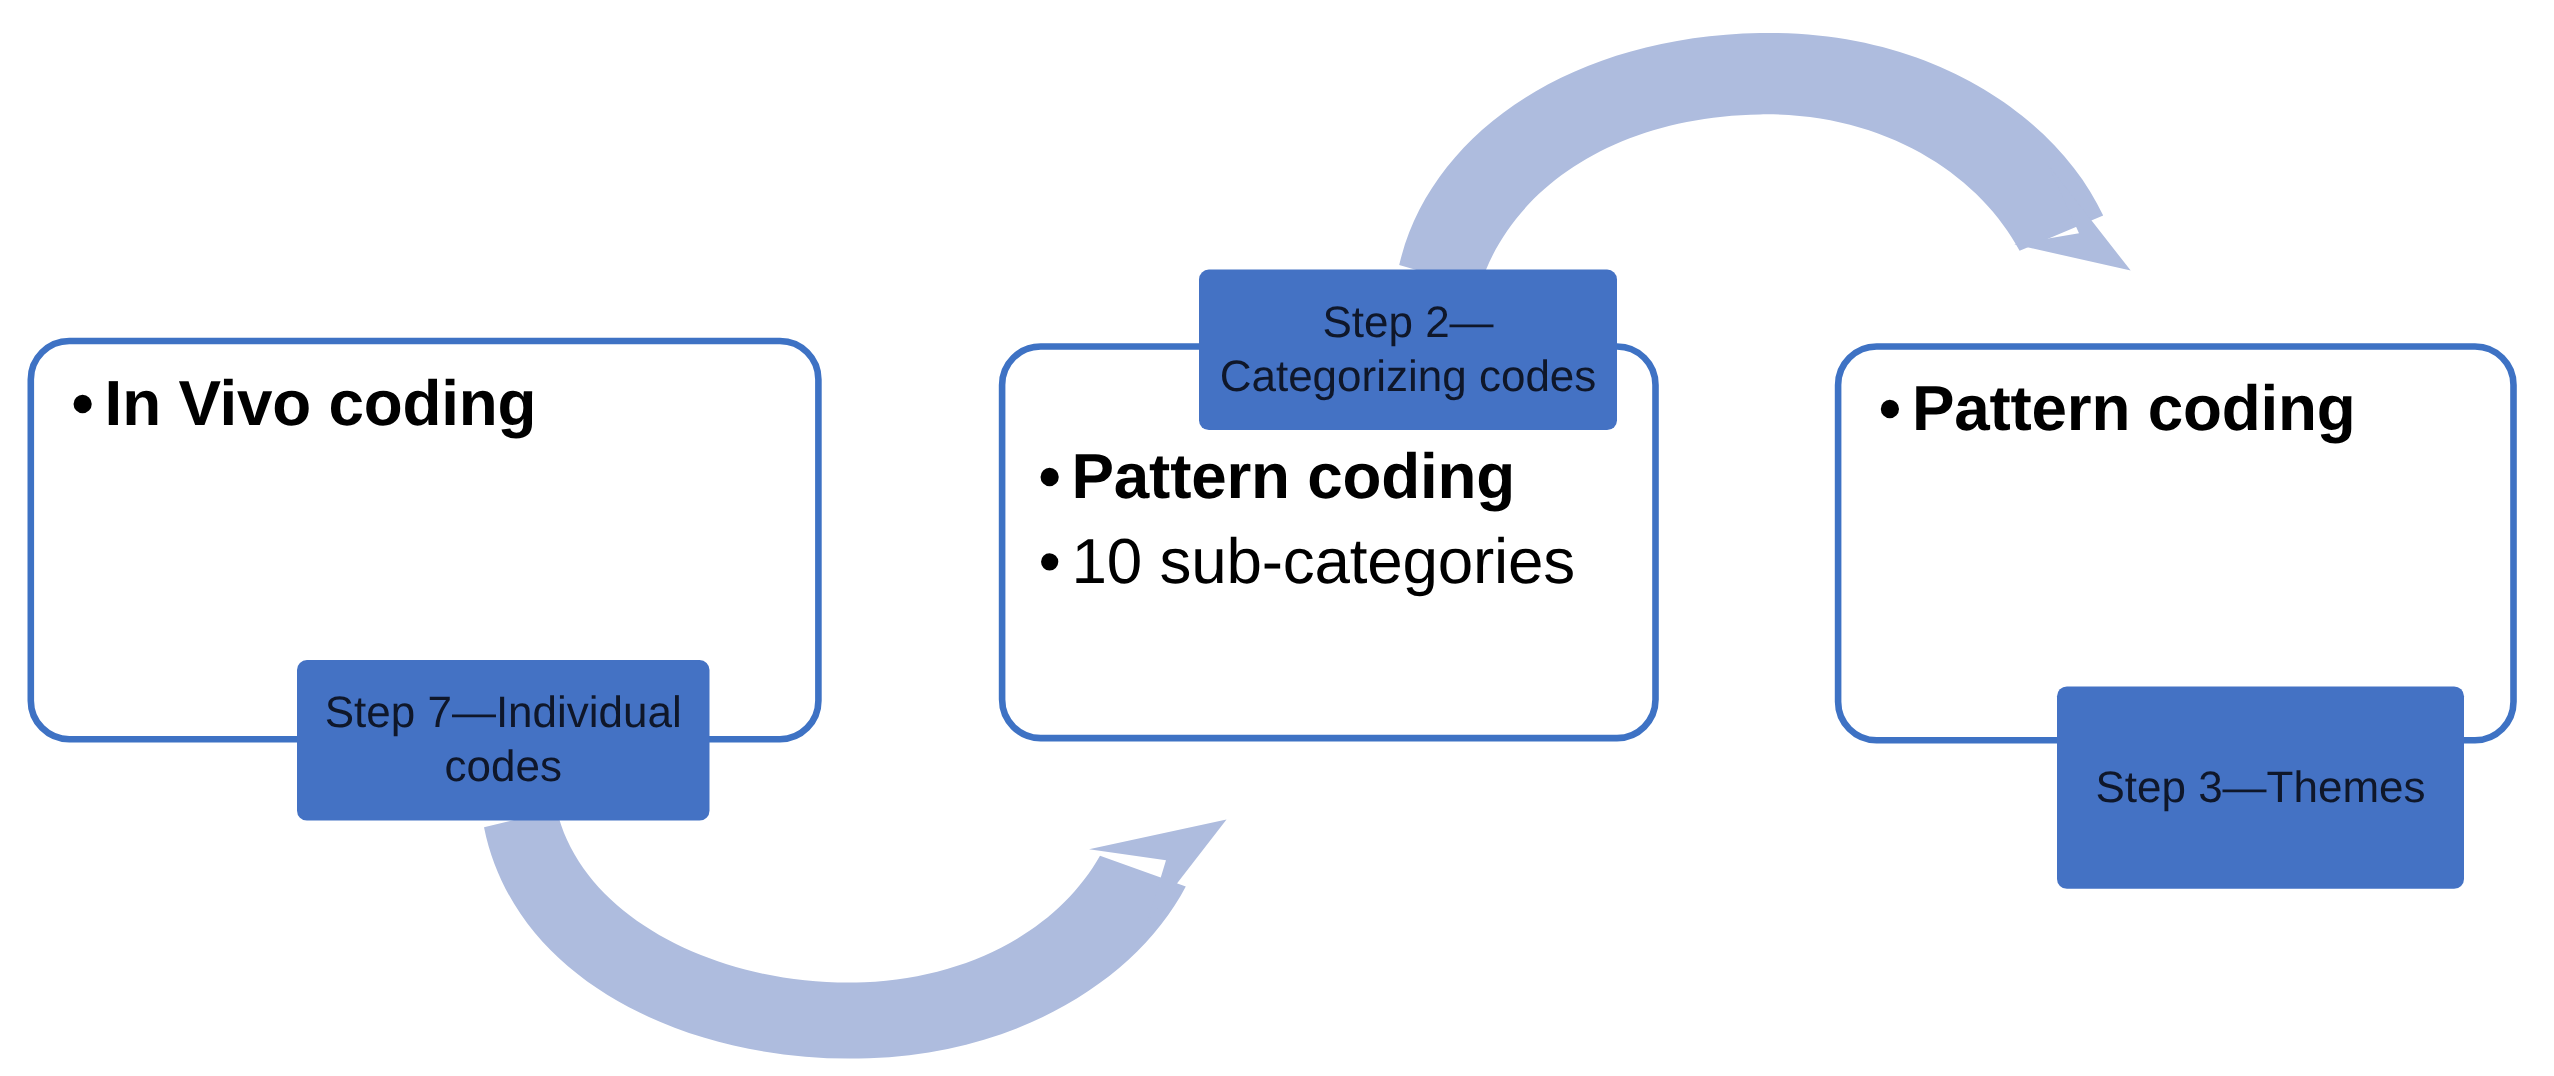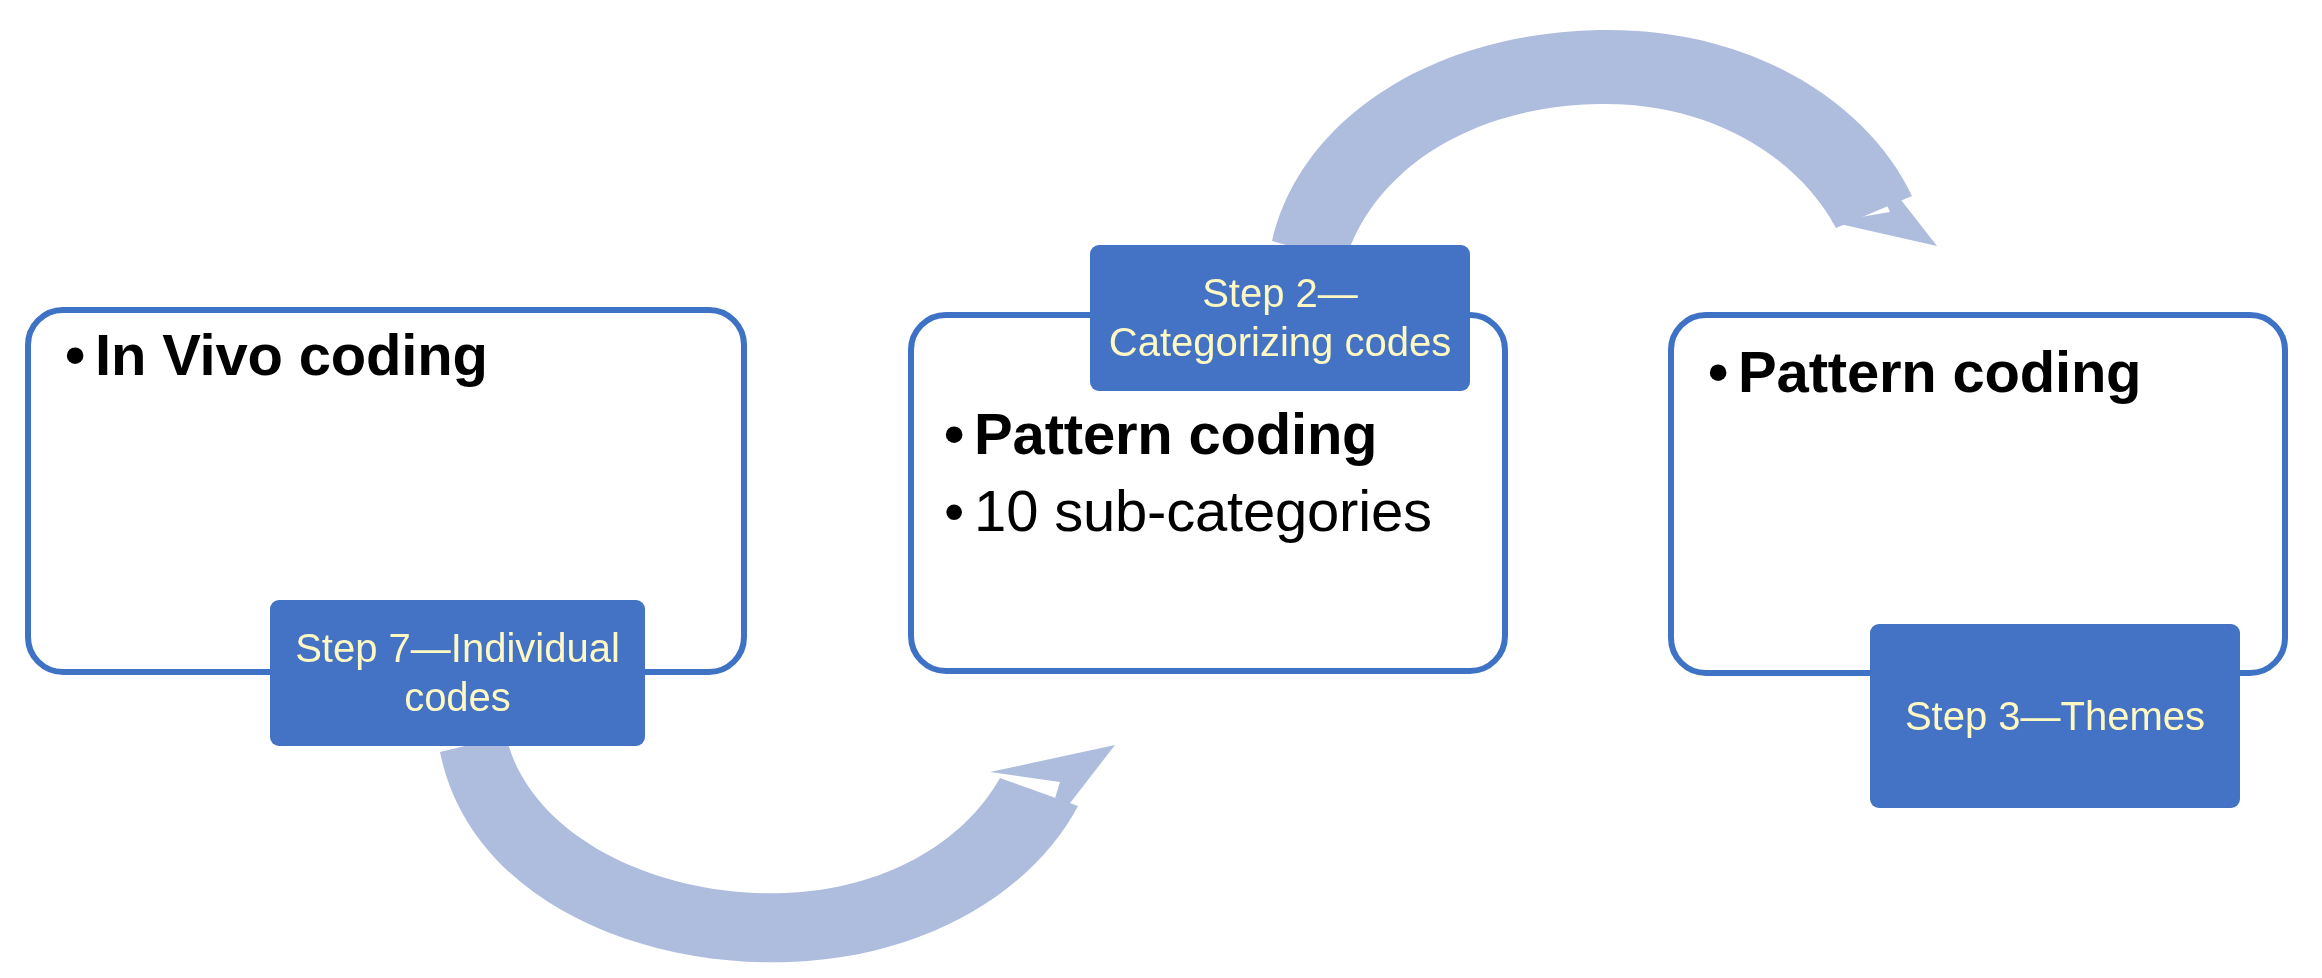--- a/index.html
+++ b/index.html
@@ -56,39 +56,39 @@
   }
   .bullet.b2 {
     font-size: 58px;
     font-weight: normal;
   }
   .step-badge {
     position: absolute;
     box-sizing: border-box;
     background: #4472C4;
     border-radius: 9px;
-    color: #fef9c3;
+    color: #0f172a;
     display: flex;
     align-items: center;
     justify-content: center;
     text-align: center;
     font-size: 40px;
     line-height: 1.22;
     padding: 6px 14px;
     z-index: 6;
   }
   #box-1 { left: 25px;   top: 307px; width: 722px;  height: 368px; }
   #box-2 { left: 908px;  top: 312px; width: 600px;  height: 362px; }
   #box-3 { left: 1668px; top: 312px; width: 620px;  height: 364px; }
 
   #badge-1 { left: 270px;  top: 600px; width: 375px; height: 146px; }
   #badge-2 { left: 1090px; top: 245px; width: 380px; height: 146px; }
   #badge-3 { left: 1870px; top: 624px; width: 370px; height: 184px; }
 
-  #box-1 .bullets { top: 4px; }
+  #box-1 .bullets { top: 16px; }
   #box-2 .bullets { top: 78px; left: 30px; }
   #box-3 .bullets { top: 16px; left: 34px; }
 </style>
 </head>
 <body>
 
 <div id="canvas">
 
   <svg class="arrow-layer" viewBox="0 0 2322 978">
 

